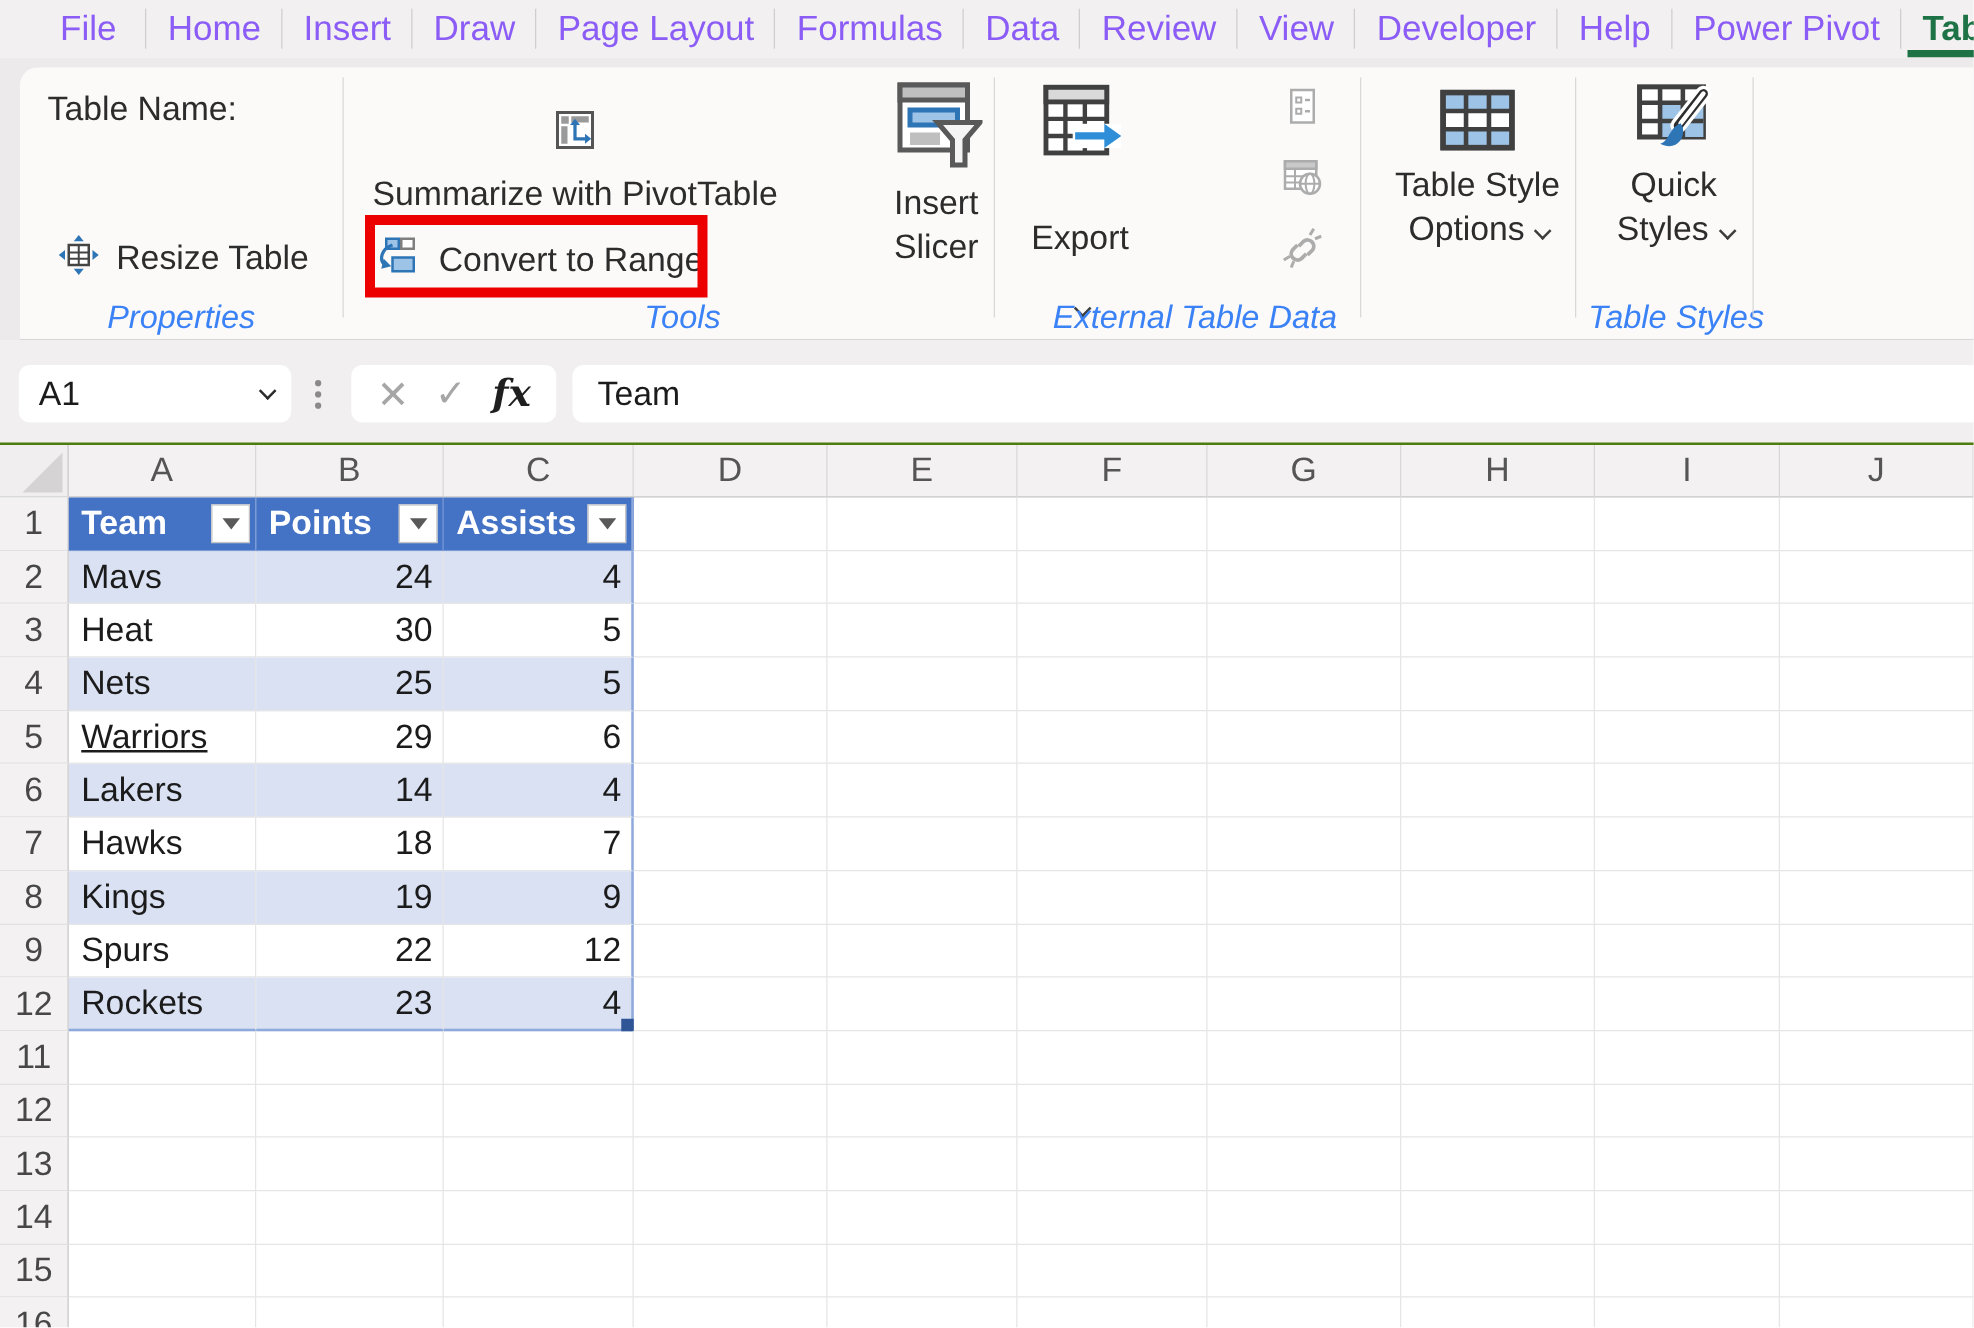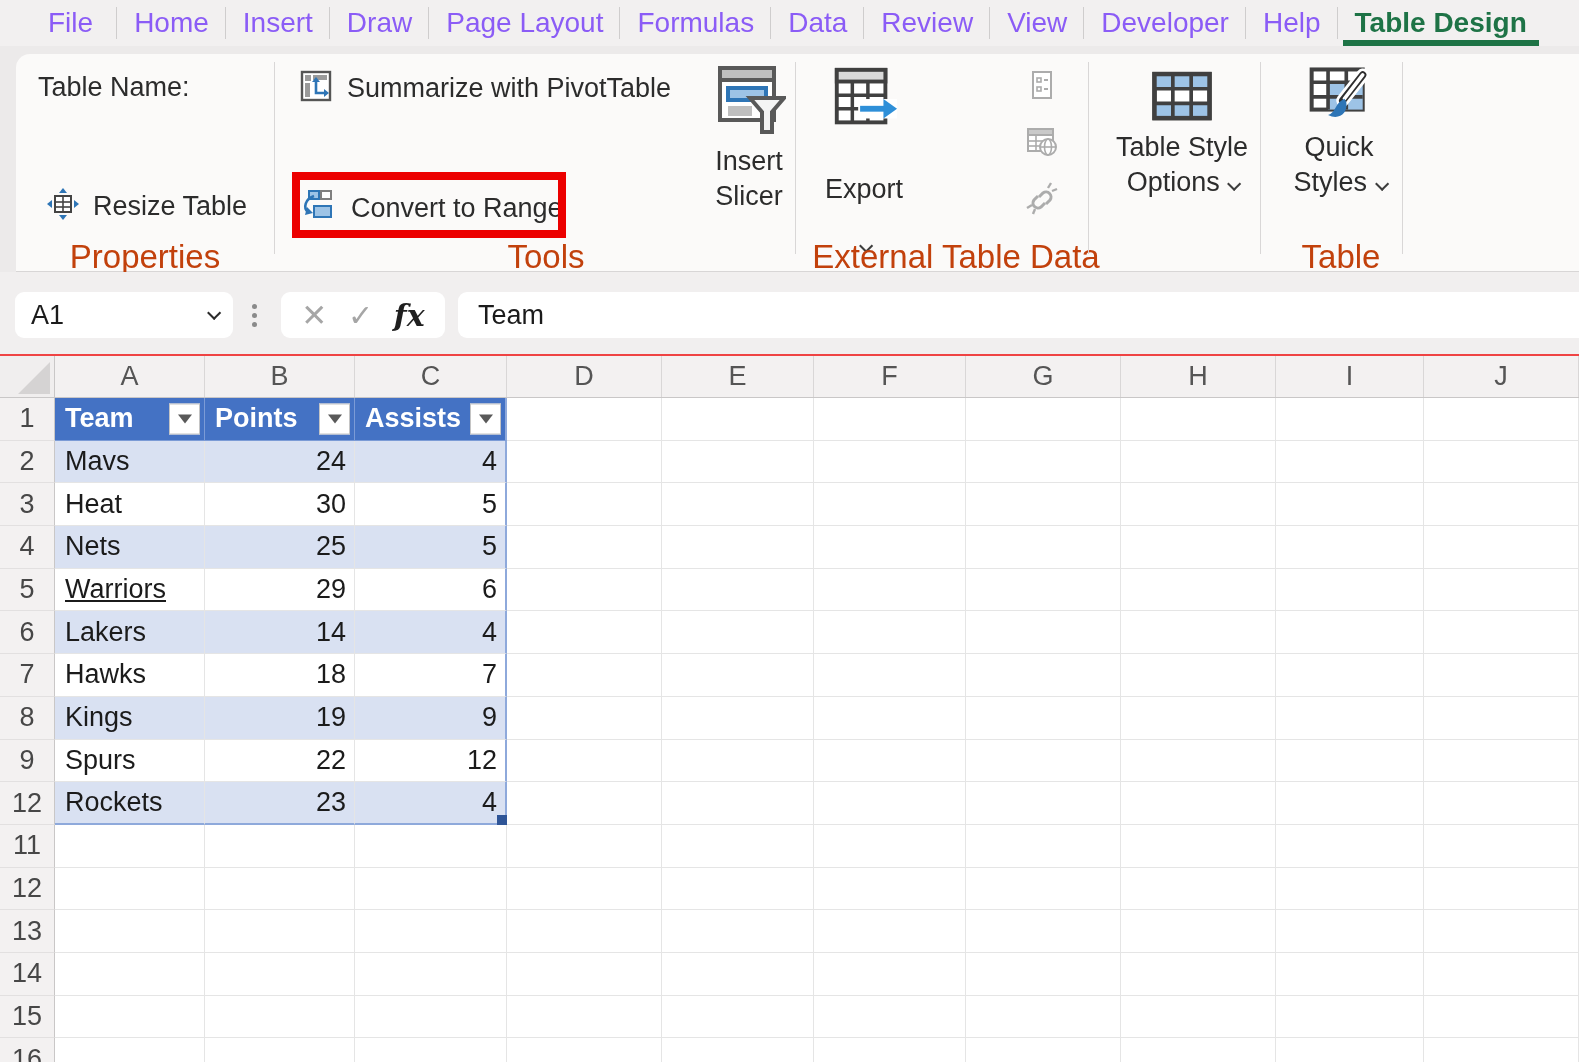--- a/index.html
+++ b/index.html
@@ -18,39 +18,39 @@
   .tab.active { color:#1E7346; font-weight:700; }
   .tab.active::before { content:''; position:absolute; left:5px; right:5px;
     bottom:0; height:6px; background:#1E7346; }
 
   
   #ribbon { position:relative; height:226px; background:#ECEAEA; }
   #ribbon-panel { position:absolute; left:16px; top:8px; right:0; bottom:0;
     background:#FBFAF9; border-radius:14px 0 0 0; border-bottom:1px solid #D8D6D6; }
   .abs { position:absolute; }
   .rlabel { font-size:27px; color:#2c2c2c; white-space:nowrap; }
-  .grp-label { font-size:33px; color:#c2410c; text-align:center; }
+  .grp-label { font-size:26px; color:#3b82f6; text-align:center;font-style:italic; }
   .vdiv { position:absolute; top:8px; height:192px; width:1px; background:#D9D7D7; }
   .tool-row { position:absolute; display:flex; align-items:center; height:44px; gap:13px; }
   .tool-row .rlabel { font-size:27px; }
   .bigbtn { position:absolute; display:flex; flex-direction:column; align-items:center; }
   .bigbtn .line { font-size:27px; color:#2c2c2c; line-height:35px; white-space:nowrap; }
   .chev { display:inline-block; width:10px; height:10px; border-right:2.5px solid #3d3d3d;
     border-bottom:2.5px solid #3d3d3d; transform:rotate(45deg) translateY(-3px); }
   .chev.below { margin-top:4px; }
   #tablename-input { position:absolute; left:22px; top:62px; width:214px; height:48px;
     border:1.6px solid #767676; border-radius:8px; background:#fff;
     font-size:27px; padding-left:11px; font-family:"Liberation Sans",sans-serif; color:#1b1b1b; }
   #red-highlight { position:absolute; left:276px; top:118px; width:274px; height:66px;
     border:8px solid #EC0000; z-index:5; pointer-events:none; }
   .smicon { position:absolute; width:36px; height:36px; }
 
   
   #formulabar { height:84px; background:#F1EFEF; position:relative;
-    border-bottom:2px solid #ef4444; }
+    border-bottom:2px solid #4d7c0f; }
   .whitebox { position:absolute; top:20px; height:46px; background:#fff;
     border-radius:9px; display:flex; align-items:center; }
   #namebox { left:15px; width:218px; padding:0 16px; font-size:27px; color:#1b1b1b;
     justify-content:space-between; }
   #dots { position:absolute; left:252px; top:28px; }
   #dots span { display:block; width:5px; height:5px; border-radius:50%;
     background:#8a8a8a; margin:4px 0; }
   #fxbox { left:281px; width:164px; justify-content:space-around; padding:0 10px; }
   #fxbox .x { font-size:31px; color:#A6A6A6; }
   #fxbox .ck { font-size:30px; color:#A6A6A6; }
@@ -98,20 +98,21 @@
     <div class="tab">Home</div>
     <div class="tab">Insert</div>
     <div class="tab">Draw</div>
     <div class="tab">Page Layout</div>
     <div class="tab">Formulas</div>
     <div class="tab">Data</div>
     <div class="tab">Review</div>
     <div class="tab">View</div>
     <div class="tab">Developer</div>
     <div class="tab">Help</div>
+    <div class="tab">Power Pivot</div>
     <div class="tab active">Table Design</div>
   </div>
 
 <div id="ribbon">
   <div id="ribbon-panel">
 
     <div class="abs rlabel" style="left:22px; top:18px;">Table Name:</div>
     <div class="tool-row" style="left:30px; top:130px;">
       <span>
         <svg width="34" height="34" viewBox="0 0 34 34">
@@ -123,21 +124,21 @@
           <polygon points="17,33 13,28 21,28" fill="#2E75B6"></polygon>
           <polygon points="1,17 6,13 6,21" fill="#2E75B6"></polygon>
           <polygon points="33,17 28,13 28,21" fill="#2E75B6"></polygon>
         </svg>
       </span>
       <span class="rlabel">Resize Table</span>
     </div>
     <div class="abs grp-label" style="left:0; top:184px; width:258px;">Properties</div>
     <div class="vdiv" style="left:258px;"></div>
 
-    <div class="tool-row" style="left:282px; top:12px;">
+    <div class="tool-row" style="left:282px; top:32px;flex-direction:column;">
       <span>
         <svg width="36" height="36" viewBox="0 0 36 36">
           <rect x="4" y="4" width="28" height="28" fill="#fff" stroke="#555" stroke-width="2.4"></rect>
           <rect x="7" y="7" width="6" height="6" fill="#9a9a9a"></rect>
           <rect x="15" y="7" width="14" height="5" fill="#9a9a9a"></rect>
           <rect x="7" y="15" width="5" height="14" fill="#9a9a9a"></rect>
           <polyline points="18,13 18,25 27,25" fill="none" stroke="#2E75B6" stroke-width="2.6"></polyline>
           <polygon points="18,9 14,14 22,14" fill="#2E75B6"></polygon>
           <polygon points="31,25 26,21 26,29" fill="#2E75B6"></polygon>
         </svg>

